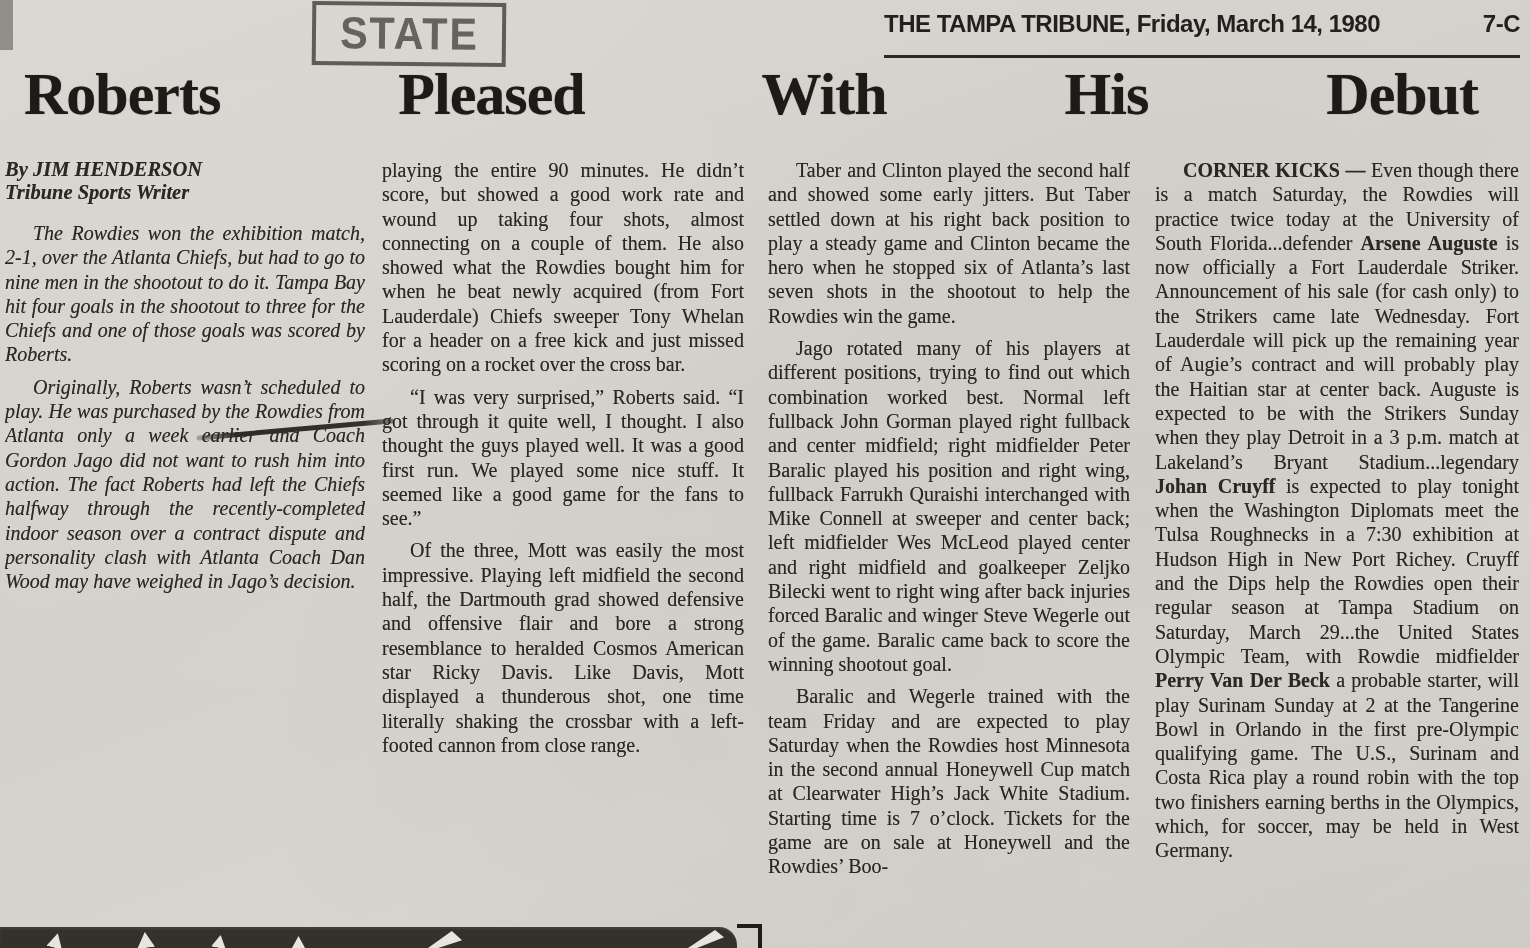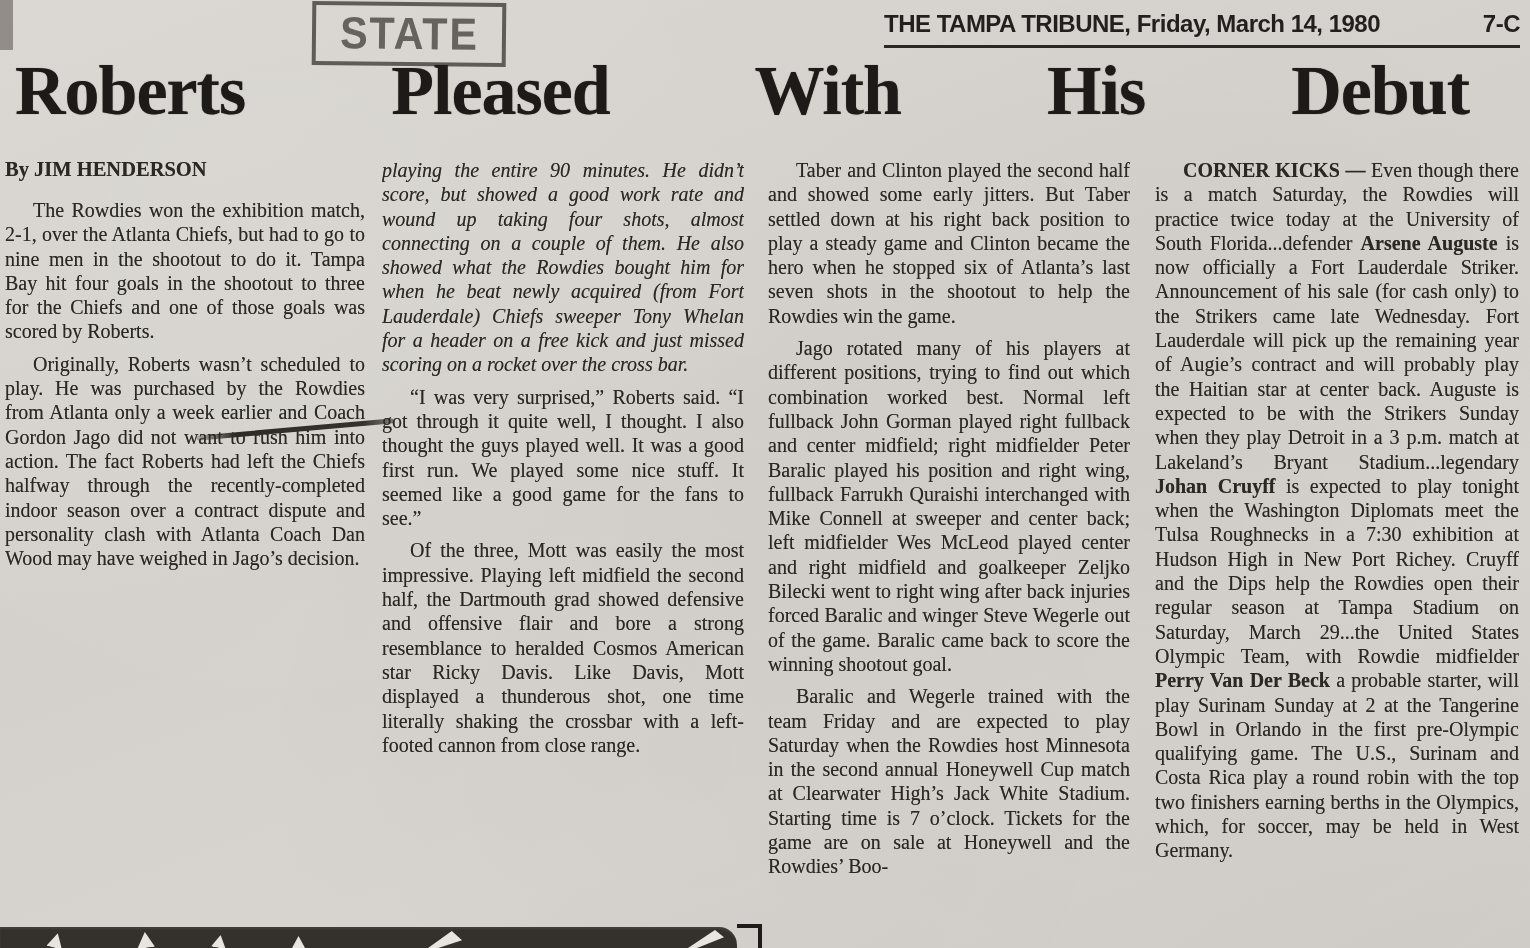--- a/index.html
+++ b/index.html
@@ -15,56 +15,56 @@
     color:#26231f;
   }
   
   .smudge{position:absolute;left:0;top:0;width:13px;height:50px;background:#55514b;opacity:.55;}
   
   .folio{
     position:absolute;left:884px;top:10px;width:636px;
     display:flex;justify-content:space-between;align-items:flex-start;
     font-family:"Liberation Sans", sans-serif;font-weight:bold;font-size:24px;
     letter-spacing:-0.5px;color:#221f1c;
-    padding-bottom:7px;border-bottom:3px solid #2a2724;
+    padding-bottom:17px;border-bottom:3px solid #2a2724;
   }
   
   .stamp{
     position:absolute;left:312px;top:2px;width:186px;height:56px;
     border:4px solid #55524d;transform:rotate(0.6deg);
     display:flex;align-items:center;justify-content:center;
     z-index:1;opacity:.92;
   }
   .stamp span{
     font-family:"Liberation Sans", sans-serif;font-weight:bold;font-size:45px;
     letter-spacing:2px;color:#5d5a55;transform:scaleX(.92);
   }
   
   .headline{
-    position:absolute;left:8px;top:44px;width:1454px;margin:7px;z-index:2;
-    font-family:"Liberation Serif", serif;font-weight:bold;font-size:70px;
+    position:absolute;left:8px;top:44px;width:1454px;margin:16px;z-index:2;
+    font-family:"Liberation Serif", serif;font-weight:bold;font-size:60px;
     letter-spacing:-1px;color:#1d1a17;white-space:nowrap;
     text-align:justify;text-align-last:justify;
     text-shadow:0 0 1px rgba(30,26,22,.55);
   }
   
   .column{
     position:absolute;top:158px;bottom:0;
     font-size:20px;line-height:24.3px;text-align:justify;
     color:#2b2823;text-shadow:0 0 .4px rgba(43,40,35,.5);
     overflow:hidden;
   }
-  #col1{left:5px;width:360px;}
+  #col1{left:5px;width:360px;font-style:italic;}
   #col2{left:382px;width:362px;}
   #col3{left:768px;width:362px;}
   #col4{left:1155px;width:364px;}
   .byline{font-weight:bold;font-size:20.5px;line-height:23px;text-align:left;}
   .byline-block{margin-bottom:17px;}
   .para{margin:8px 0 0;text-indent:28px;}
-  .para.no-indent{text-indent:0;margin-top:0;font-style:italic;}
+  .para.no-indent{text-indent:0;margin-top:0;}
   .column .para:first-child{margin-top:0;}
   .b{font-weight:bold;}
   
   .scratch{
     position:absolute;left:196px;top:427px;width:198px;height:5px;
     background:linear-gradient(90deg,rgba(40,36,31,.25),#2e2b26 20%,#35312b 85%,rgba(40,36,31,.5));
     border-radius:3px;transform:rotate(-5deg);z-index:3;
   }
   
   .ad-band{
@@ -99,20 +99,21 @@
 
   <div class="stamp">
     <span>STATE</span>
   </div>
 
   <h1 class="headline">Roberts Pleased With His Debut</h1>
 
   <div id="col1" class="column">
     <div class="byline-block">
       <div class="byline">By JIM HENDERSON</div>
+      <div class="byline">Tribune Sports Writer</div>
     </div>
     <div>
         <p class="para"><span>The Rowdies won the exhibition match, 2-1, over the Atlanta Chiefs, but had to go to nine men in the shootout to do it. Tampa Bay hit four goals in the shootout to three for the Chiefs and one of those goals was scored by Roberts.</span></p>
         <p class="para"><span>Originally, Roberts wasn’t scheduled to play. He was purchased by the Rowdies from Atlanta only a week earlier and Coach Gordon Jago did not want to rush him into action. The fact Roberts had left the Chiefs halfway through the recently-completed indoor season over a contract dispute and personality clash with Atlanta Coach Dan Wood may have weighed in Jago’s decision.</span></p>
       </div>
   </div>
 
   <div id="col2" class="column">
       <p class="para no-indent"><span>playing the entire 90 minutes. He didn’t score, but showed a good work rate and wound up taking four shots, almost connecting on a couple of them. He also showed what the Rowdies bought him for when he beat newly acquired (from Fort Lauderdale) Chiefs sweeper Tony Whelan for a header on a free kick and just missed scoring on a rocket over the cross bar.</span></p>
       <p class="para"><span>“I was very surprised,” Roberts said. “I got through it quite well, I thought. I also thought the guys played well. It was a good first run. We played some nice stuff. It seemed like a good game for the fans to see.”</span></p>

